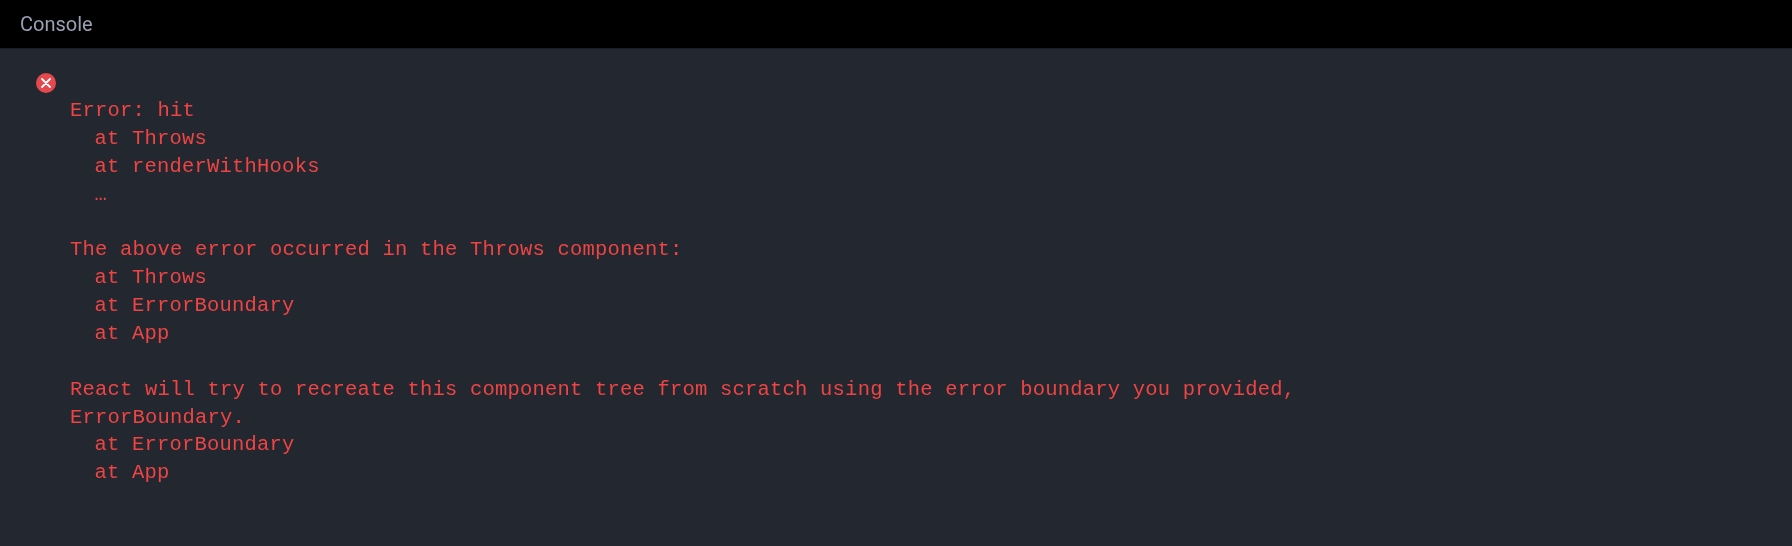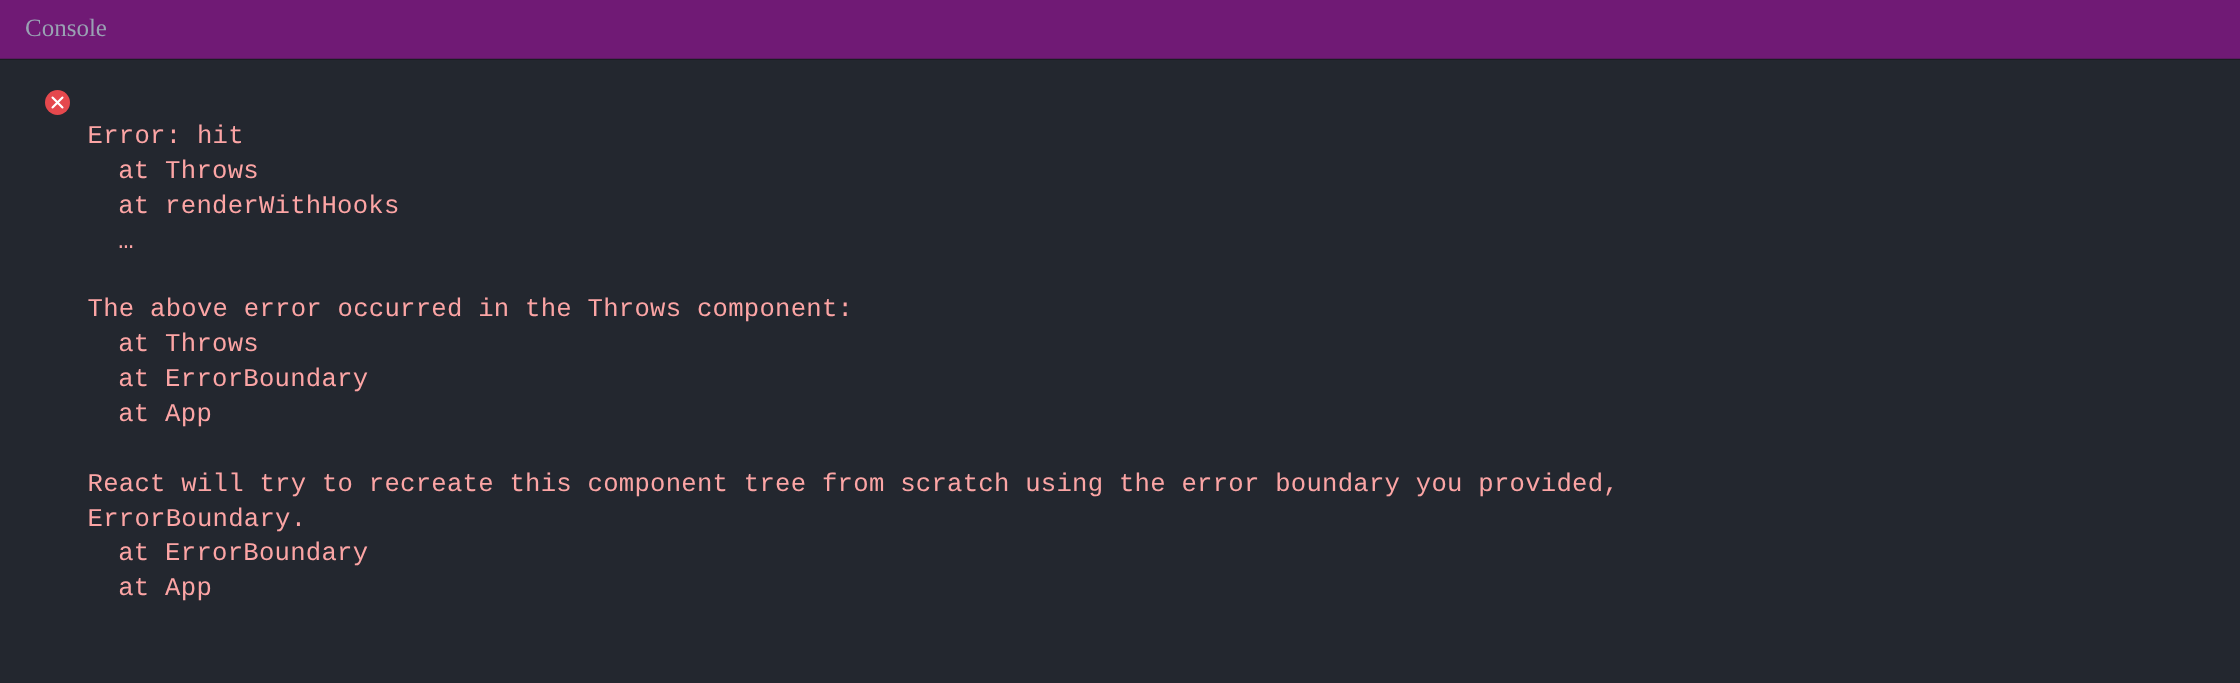--- a/index.html
+++ b/index.html
@@ -8,24 +8,23 @@
       box-sizing: border-box;
     }
     body {
       background: #23272f;
       font-family: -apple-system, BlinkMacSystemFont, "Segoe UI", Roboto, sans-serif;
       width: 1792px;
       height: 546px;
       overflow: hidden;
     }
     .header {
-      background: #701a75;
+      background: #000000;
       padding: 12px 20px;
       border-bottom: 1px solid #1a1d23;
-      font-family: Liberation Serif, serif;
     }
     .header-title {
       color: #99a1b3;
       font-size: 20px;
       font-weight: 400;
     }
     .console-body {
       padding: 20px 20px 20px 36px;
       display: flex;
       align-items: flex-start;
@@ -40,21 +39,21 @@
       align-items: center;
       justify-content: center;
       flex-shrink: 0;
       margin-top: 4px;
     }
     .error-icon svg {
       width: 10px;
       height: 10px;
     }
     .error-content {
-      color: #fca5a5;
+      color: #ef4444;
       font-family: "SF Mono", Monaco, Menlo, Consolas, "Courier New", monospace;
       font-size: 20.5px;
       line-height: 1.36;
       white-space: pre;
       letter-spacing: 0.2px;
     }
     .indent {
       padding-left: 2ch;
     }
   </style>

